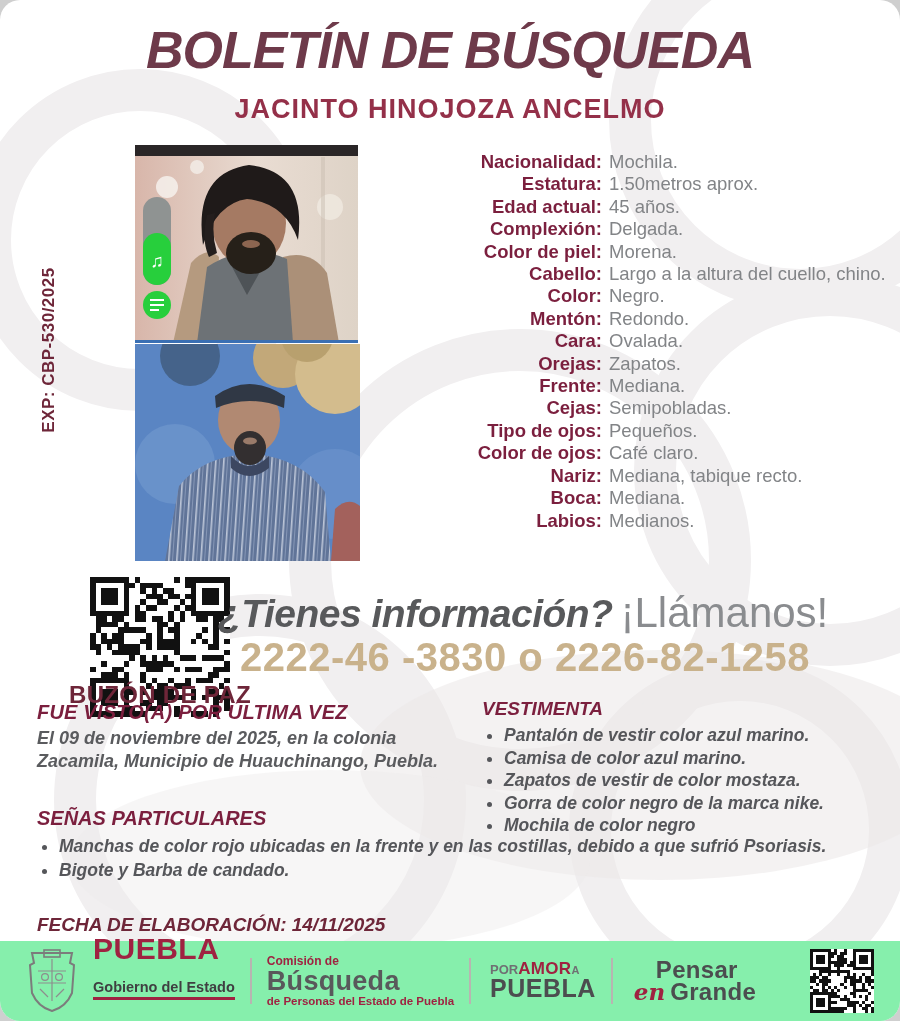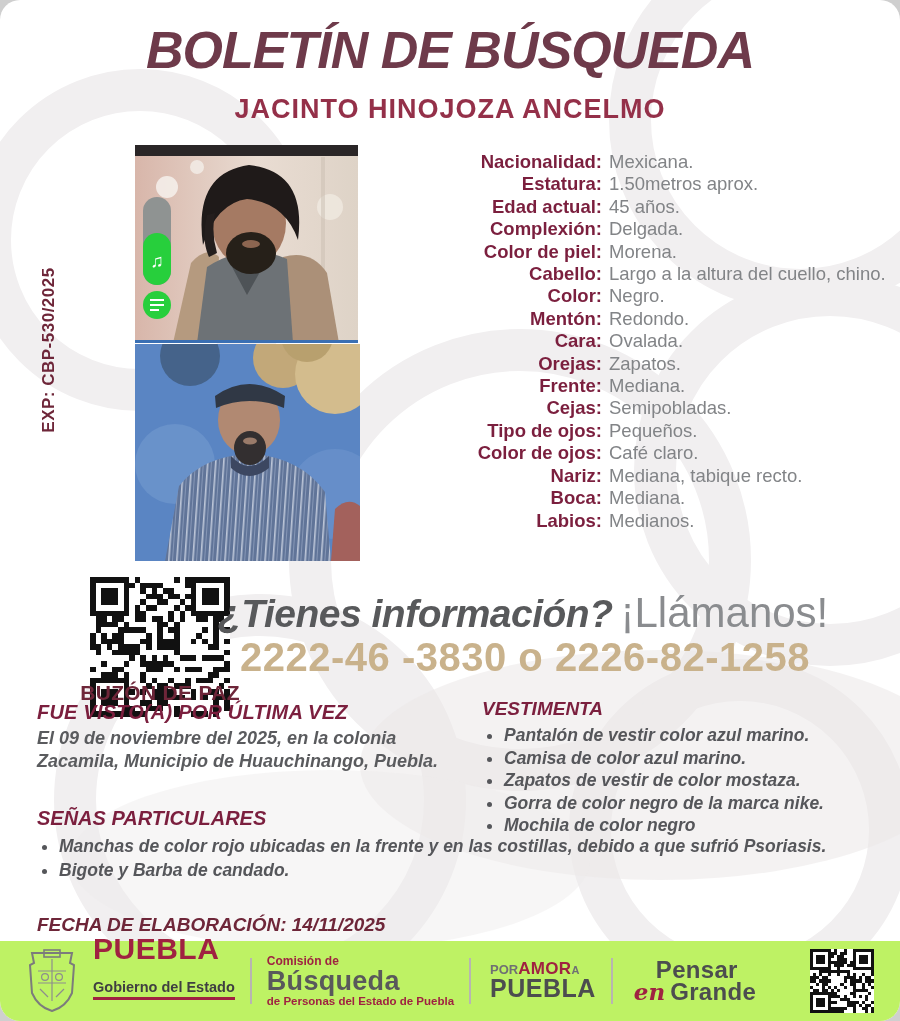--- a/index.html
+++ b/index.html
@@ -41,21 +41,21 @@
   .dlabel{width:154px;text-align:right;font-weight:800;color:#7b1f3e;flex:none;}
   .dvalue{margin-left:7px;color:#828487;flex:1;}
 
   
   .qr-grid{display:grid;background:#ffffff;}
   .qr-grid i{display:block;}
   .qr-grid i.b{background:#111111;}
   .qr-buzon{top:577px;left:90px;width:140px;height:140px;}
   .buzon-label{
     top:681px;left:55px;width:210px;text-align:center;
-    font-weight:800;font-size:21px;color:#6e2639;letter-spacing:.3px;
+    font-weight:800;font-size:24px;color:#6e2639;letter-spacing:.3px;
   }
   .contact-line{top:589px;left:218px;white-space:nowrap;}
   .contact-q{font-style:italic;font-weight:800;font-size:39px;color:#58595b;letter-spacing:-.5px;}
   .contact-call{font-weight:400;font-size:42px;color:#8a8c8f;margin-left:8px;}
   .phones{
     top:635px;left:240px;font-weight:800;font-size:40px;color:#c9b28c;letter-spacing:.5px;
   }
 
   
   .sec-h{font-style:italic;font-weight:800;color:#7b1f3e;}
@@ -70,21 +70,21 @@
     font-style:italic;font-weight:700;font-size:17.5px;line-height:22.6px;color:#55565a;
   }
   .marks{top:807px;left:37px;width:850px;}
   .marks .sec-h{font-size:20px;}
   .marks ul.blist li{line-height:24px;}
 
   .fecha{top:914px;left:37px;font-style:italic;font-weight:800;font-size:19px;color:#6e2639;}
 
   
   .footer{
-    top:941px;left:0;width:900px;height:80px;background:#bef264;
+    top:941px;left:0;width:900px;height:80px;background:#86efac;
     display:flex;align-items:center;padding:0 26px;box-sizing:border-box;gap:15px;
   }
   .fdiv{width:2px;height:46px;background:#b8b5b1;flex:none;}
   .gob{display:flex;align-items:center;gap:8px;}
   .gob-txt{display:flex;flex-direction:column;line-height:1;}
   .gob-name{font-weight:800;font-size:30px;color:#9f2241;letter-spacing:.5px;}
   .gob-sub{font-weight:800;font-size:14.5px;color:#3f3f41;border-bottom:3px solid #9f2241;padding-bottom:2px;margin-top:16px;}
   .gob-years{font-weight:700;font-size:9.5px;color:#3f3f41;letter-spacing:5px;margin-top:19px;}
   .comision{display:flex;flex-direction:column;line-height:1;}
   .com-pre{font-weight:800;font-size:12px;color:#9f2241;}
@@ -191,21 +191,21 @@
     <ellipse cx="114" cy="76" rx="31" ry="35" fill="#b08063"></ellipse>
     <path d="M80,52 Q114,28 150,52 L149,64 Q114,50 81,64 Z" fill="#1d2430"></path>
     <ellipse cx="115" cy="104" rx="16" ry="17" fill="#201a18"></ellipse>
     <ellipse cx="115" cy="97" rx="7" ry="3.5" fill="#96705a"></ellipse>
     <rect width="225" height="217" fill="#bcd" opacity="0.12"></rect>
   </svg>
 
   <div class="layer details">
       <div class="drow">
       <span class="dlabel">Nacionalidad:</span>
-      <span class="dvalue">Mexicana.</span>
+      <span class="dvalue">Mochila.</span>
     </div>
       <div class="drow">
       <span class="dlabel">Estatura:</span>
       <span class="dvalue">1.50metros aprox.</span>
     </div>
       <div class="drow">
       <span class="dlabel">Edad actual:</span>
       <span class="dvalue">45 años.</span>
     </div>
       <div class="drow">

